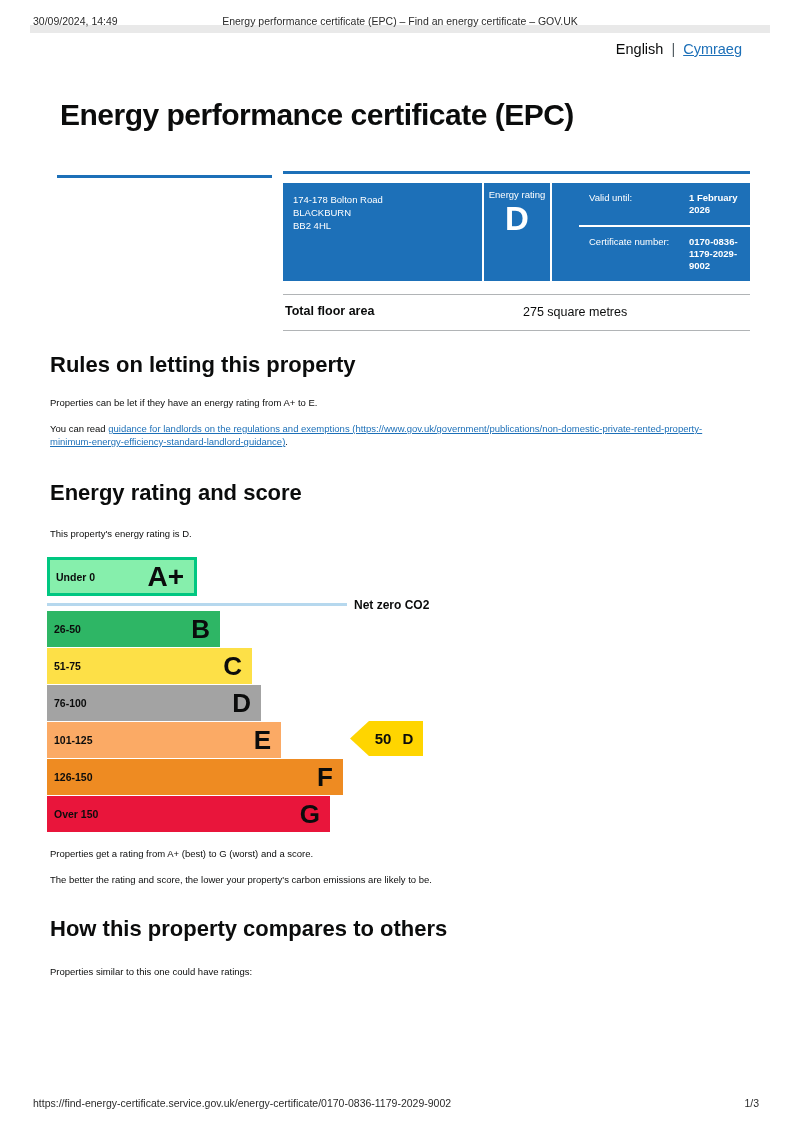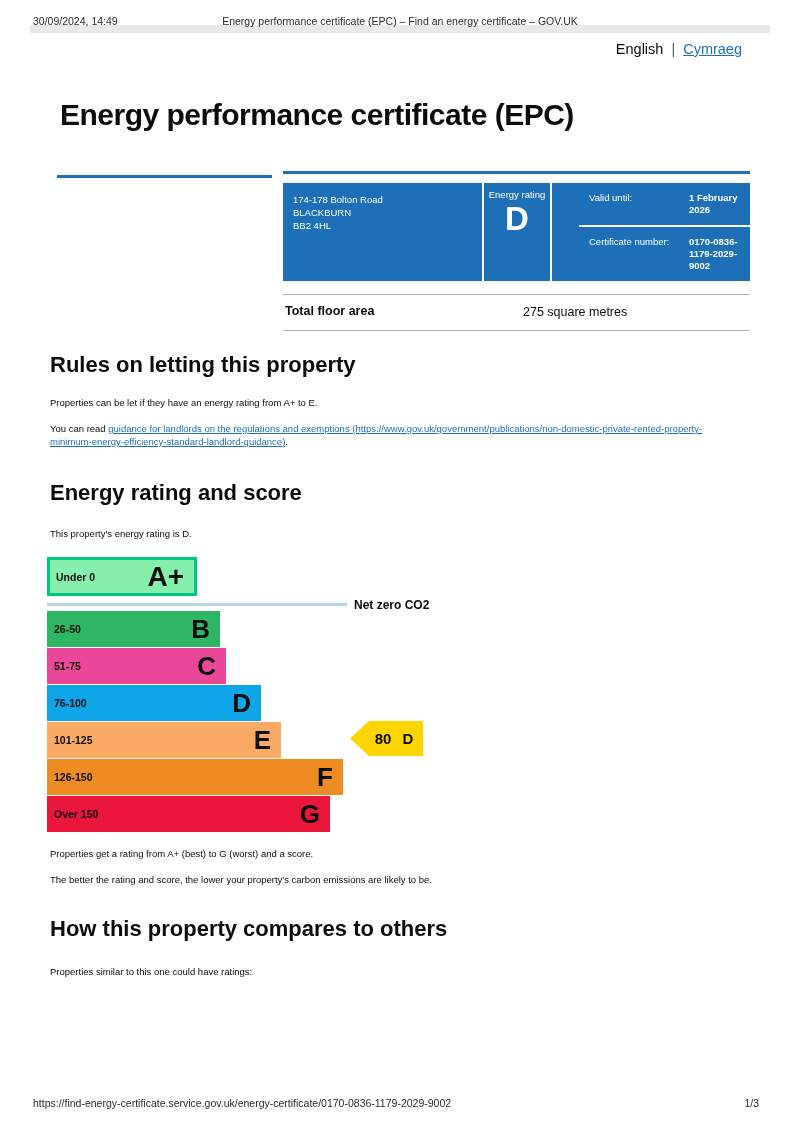--- a/index.html
+++ b/index.html
@@ -135,42 +135,42 @@
       <span class="letter">A+</span>
     </div>
     <div class="nz-row">
       <div class="nz-line" style="background: rgb(182, 216, 238);"></div>
       <span class="nz-label">Net zero CO2</span>
     </div>
     <div class="band" style="width: 173px; background: rgb(46, 182, 101);">
       <span class="range">26-50</span>
       <span class="letter">B</span>
     </div>
-    <div class="band" style="width: 179px; background: #ec4899;">
+    <div class="band" style="width: 205px; background: #fde047;">
       <span class="range">51-75</span>
       <span class="letter">C</span>
     </div>
-    <div class="band" style="width: 214px; background: #0ea5e9;">
+    <div class="band" style="width: 214px; background: #a3a3a3;">
       <span class="range">76-100</span>
       <span class="letter">D</span>
     </div>
     <div class="band" style="width: 234px; background: rgb(251, 170, 101);">
       <span class="range">101-125</span>
       <span class="letter">E</span>
     </div>
     <div class="band" style="width: 296px; background: rgb(238, 139, 34);">
       <span class="range">126-150</span>
       <span class="letter">F</span>
     </div>
     <div class="band" style="width: 283px; background: rgb(233, 21, 59);">
       <span class="range">Over 150</span>
       <span class="letter">G</span>
     </div>
     <div class="marker" style="background: rgb(255, 213, 0);">
-      <span class="marker-score">80</span>
+      <span class="marker-score">50</span>
       <span class="marker-letter">D</span>
     </div>
   </div>
 
   <p class="p-note1">Properties get a rating from A+ (best) to G (worst) and a score.</p>
   <p class="p-note2">The better the rating and score, the lower your property's carbon emissions are likely to be.</p>
 
   <h2 class="compare">How this property compares to others</h2>
   <p class="p-compare">Properties similar to this one could have ratings:</p>
 </div>

